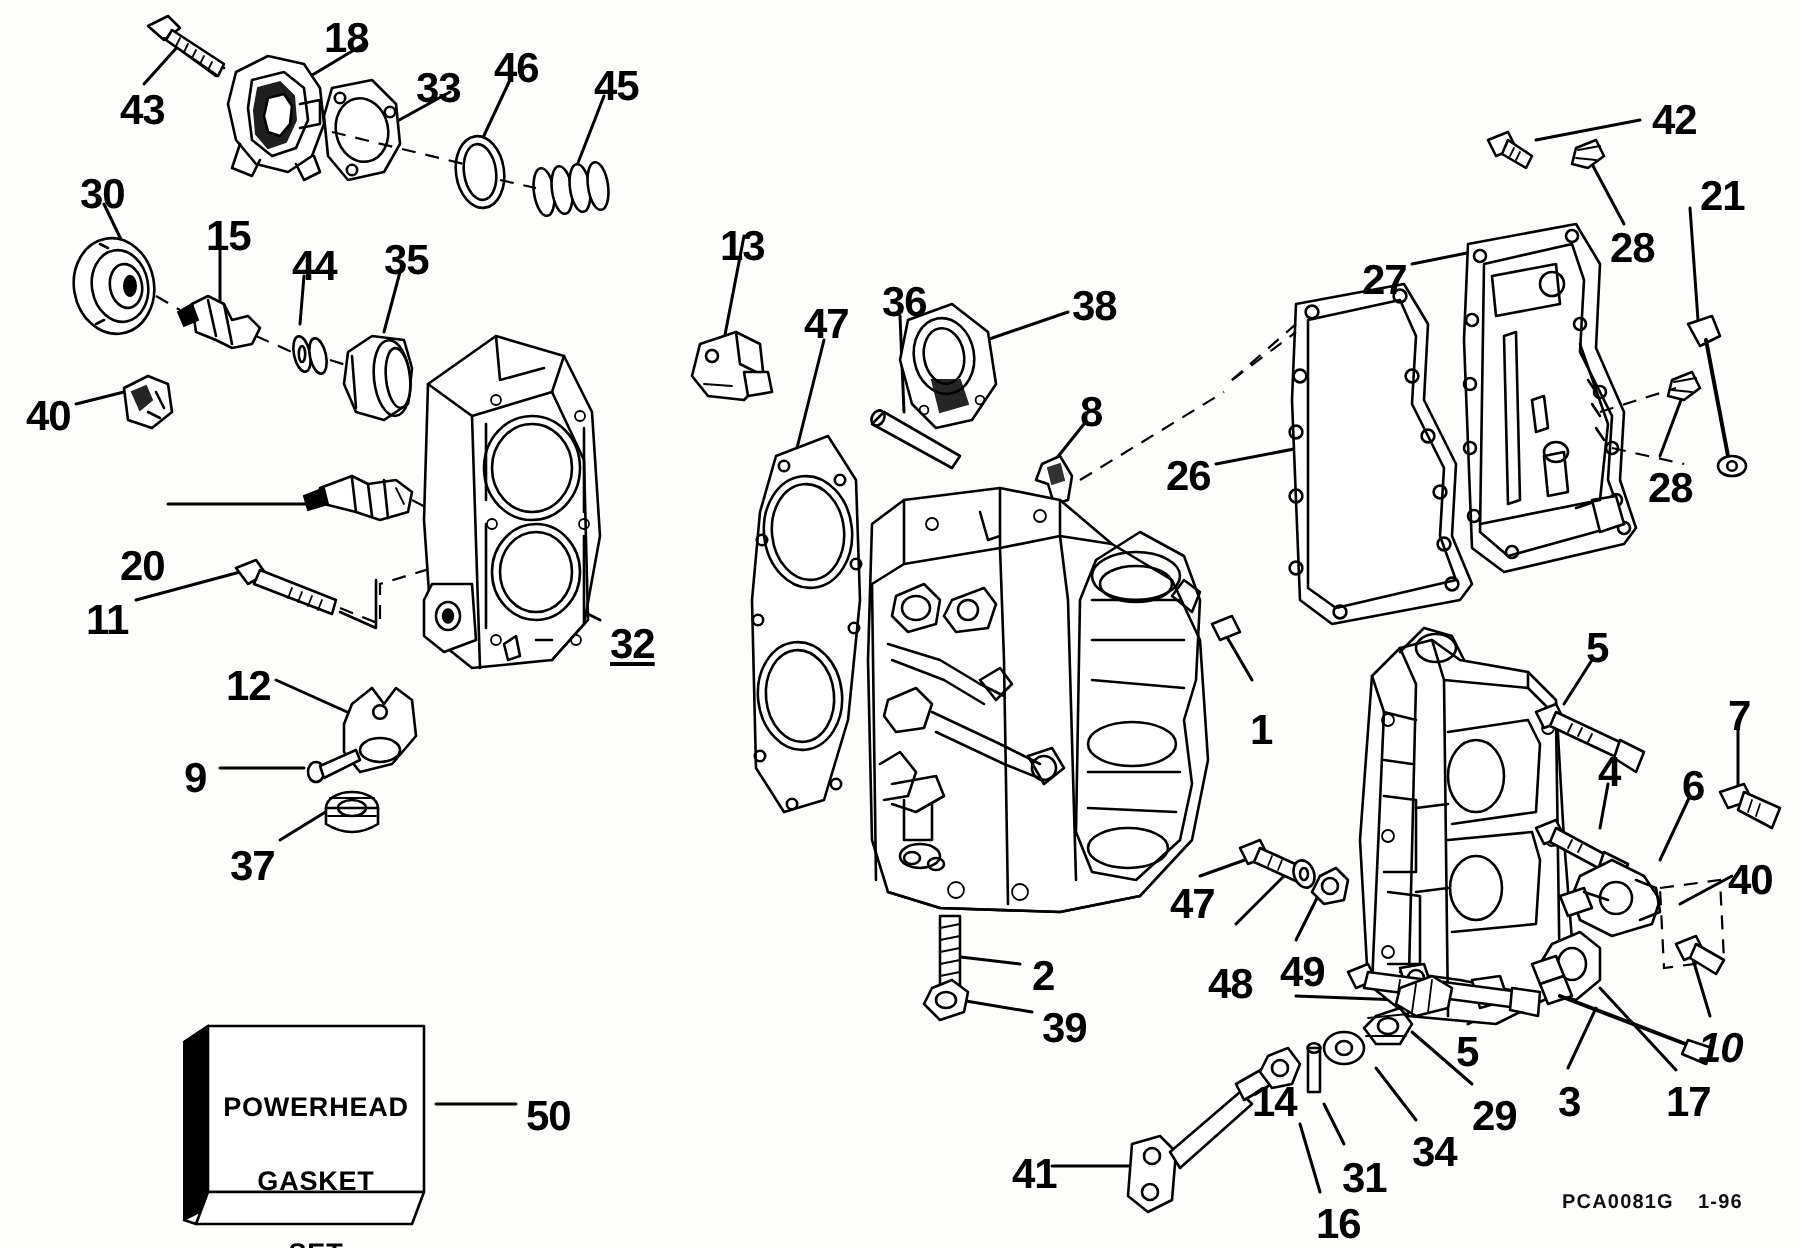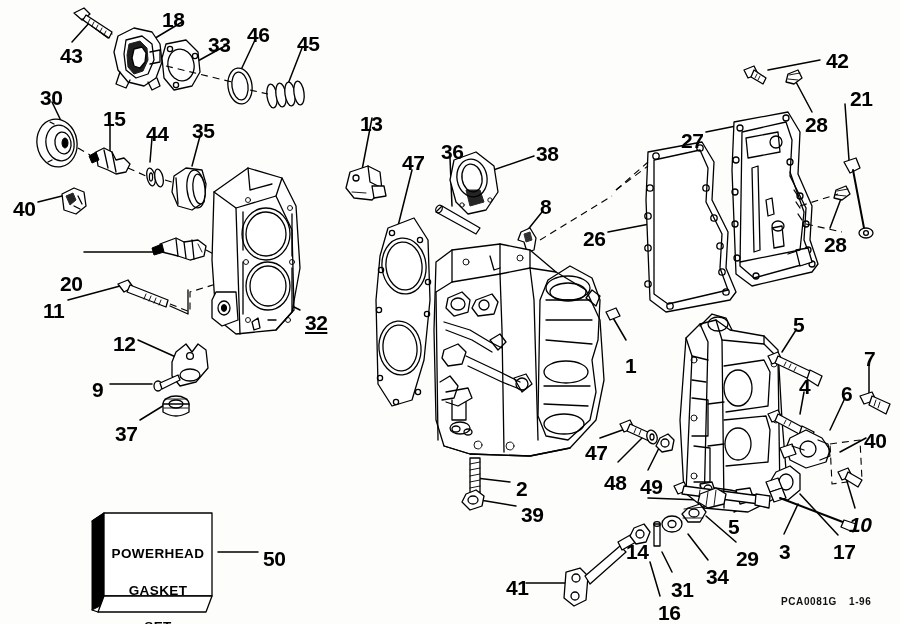--- a/index.html
+++ b/index.html
@@ -620,21 +620,21 @@
     <div class="cal" style="left: 841px; top: 383px;">6</div>
     <div class="cal" style="left: 864px; top: 348px;">7</div>
     <div class="cal" style="left: 864px; top: 430px;">40</div>
     <div class="cal" style="left: 849px; top: 514px; font-style: italic;">10</div>
     <div class="cal" style="left: 833px; top: 541px;">17</div>
     <div class="cal" style="left: 779px; top: 541px;">3</div>
     <div class="cal" style="left: 728px; top: 516px;">5</div>
     <div class="cal" style="left: 736px; top: 548px;">29</div>
     <div class="cal" style="left: 706px; top: 566px;">34</div>
     <div class="cal" style="left: 585px; top: 442px;">47</div>
-    <div class="cal" style="left: 604px; top: 472px;">48</div>
+    <div class="cal" style="left: 604px; top: 482px;">48</div>
     <div class="cal" style="left: 640px; top: 476px;">49</div>
     <div class="cal" style="left: 626px; top: 495px; margin-top: 46px;">14</div>
     <div class="cal" style="left: 671px; top: 579px;">31</div>
     <div class="cal" style="left: 658px; top: 602px;">16</div>
     <div class="cal" style="left: 506px; top: 577px;">41</div>
     <div class="cal" style="left: 516px; top: 478px;">2</div>
     <div class="cal" style="left: 521px; top: 504px;">39</div>
     <div class="cal" style="left: 263px; top: 548px;">50</div>
   </div>
 

